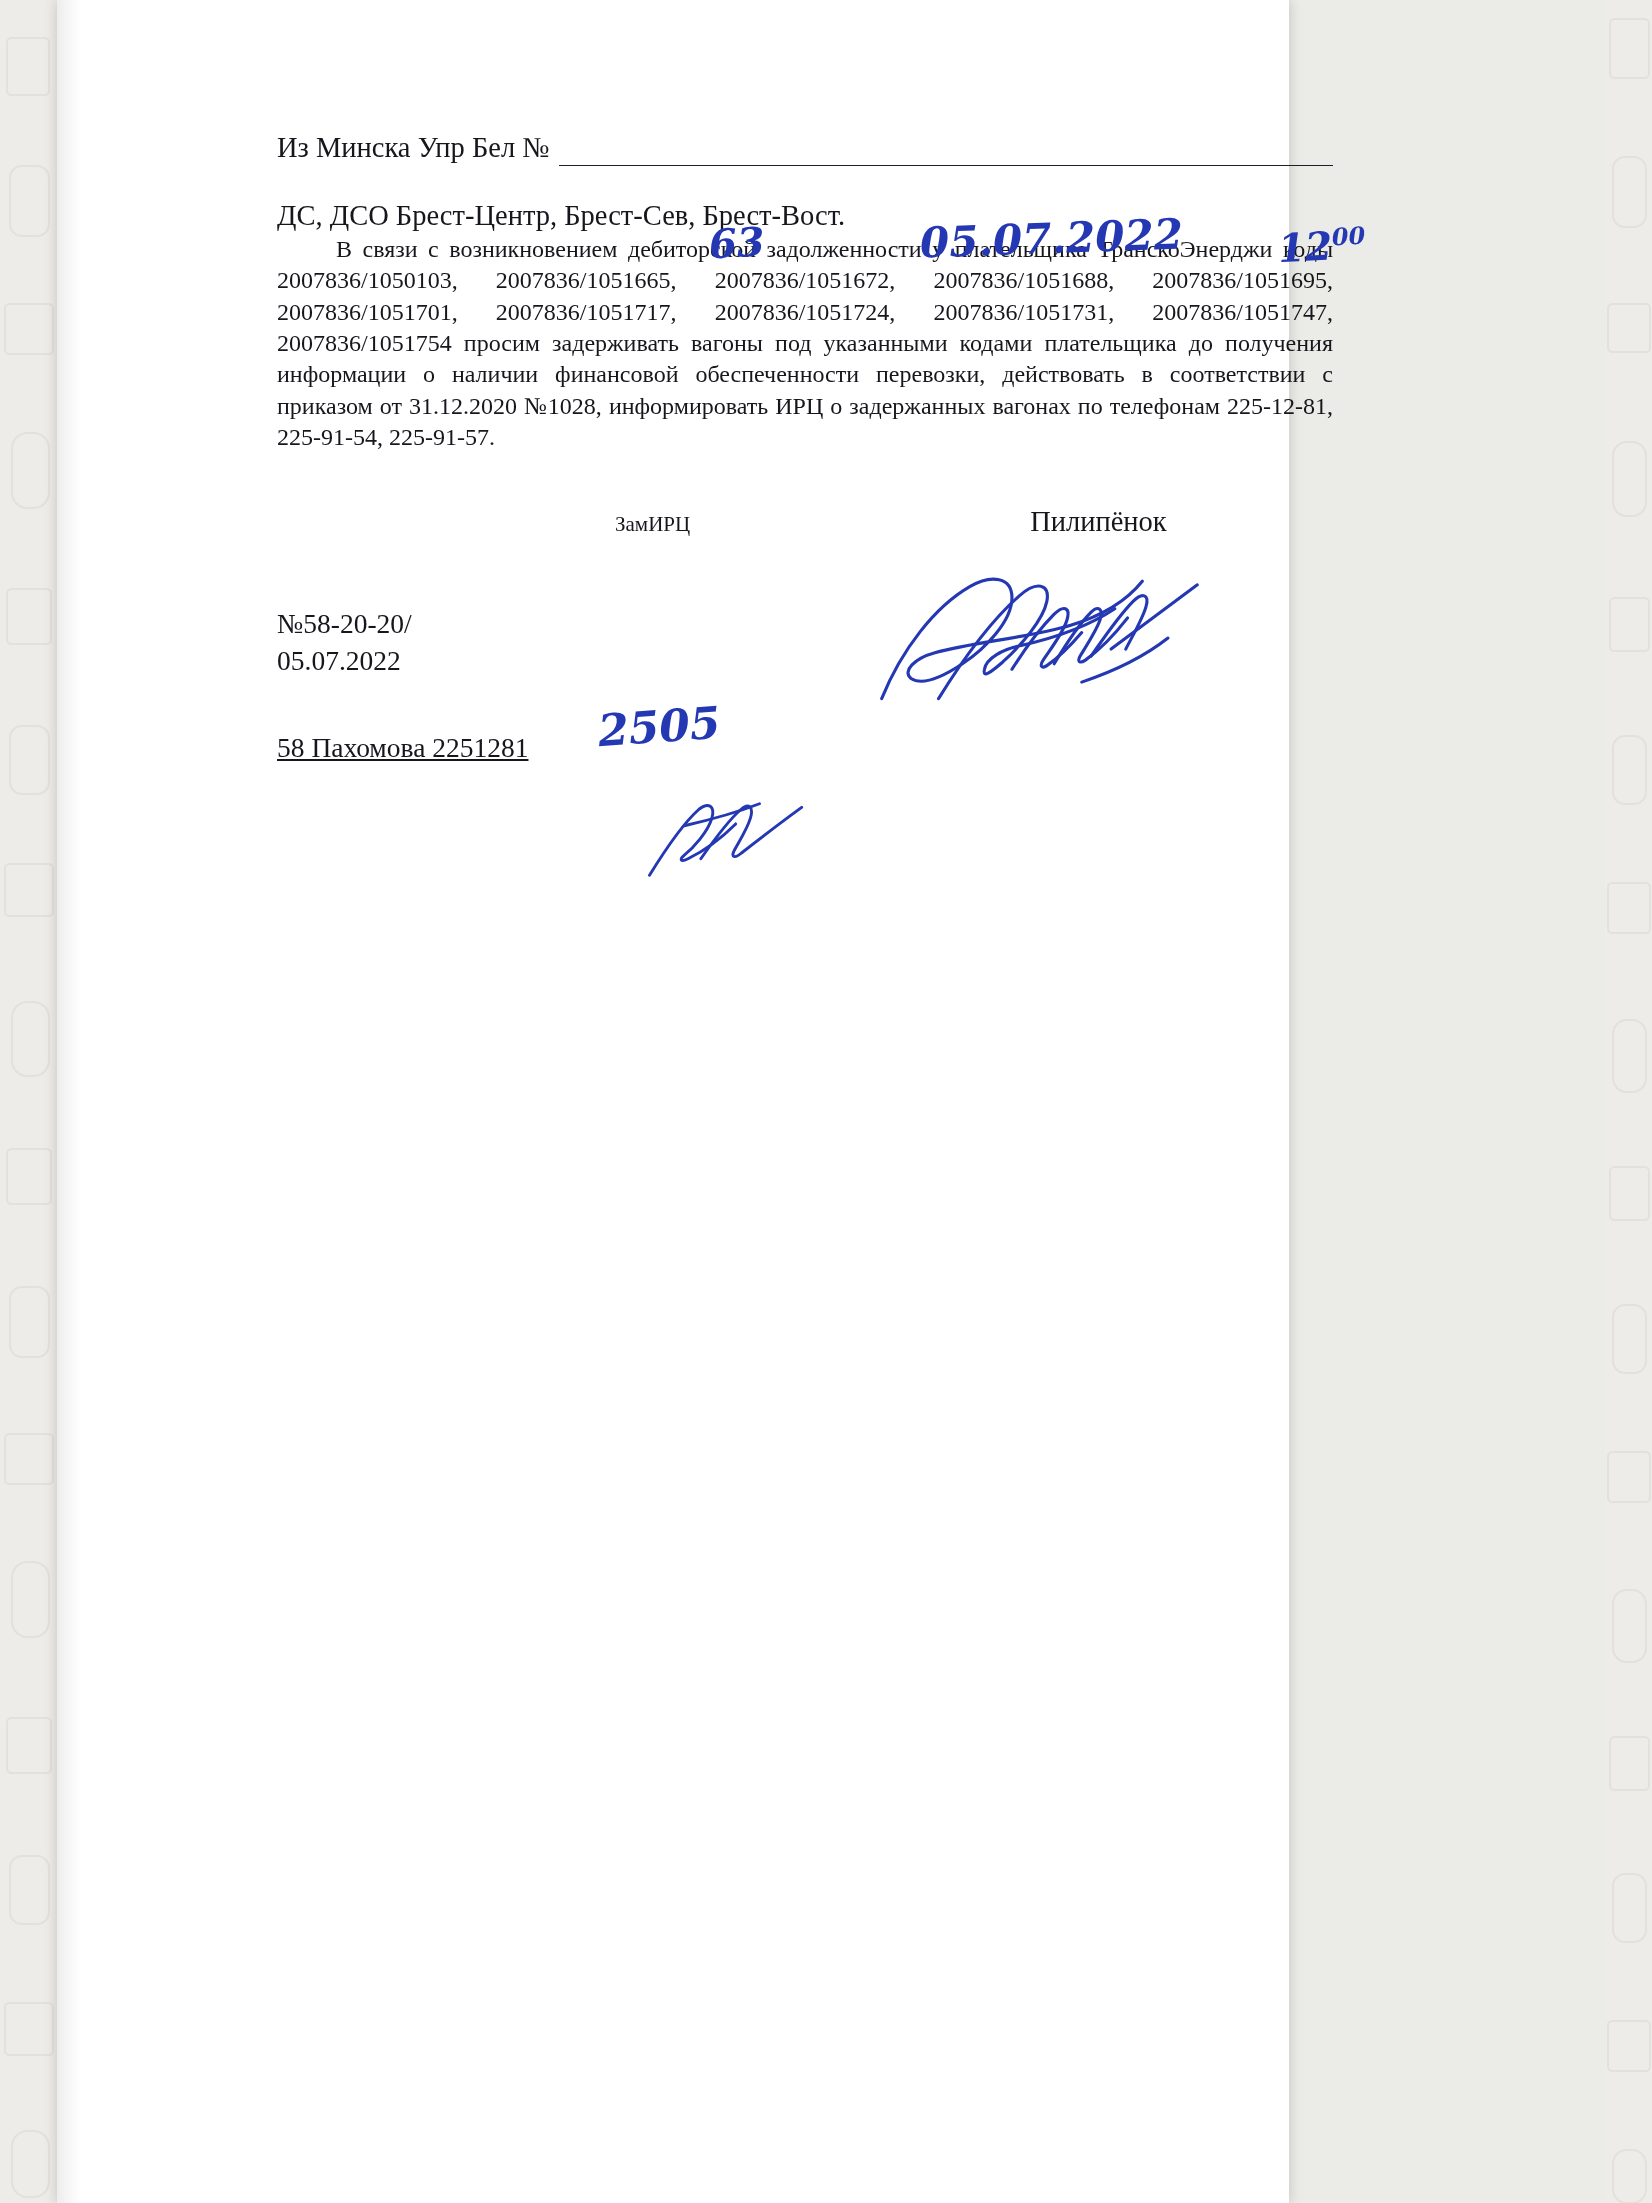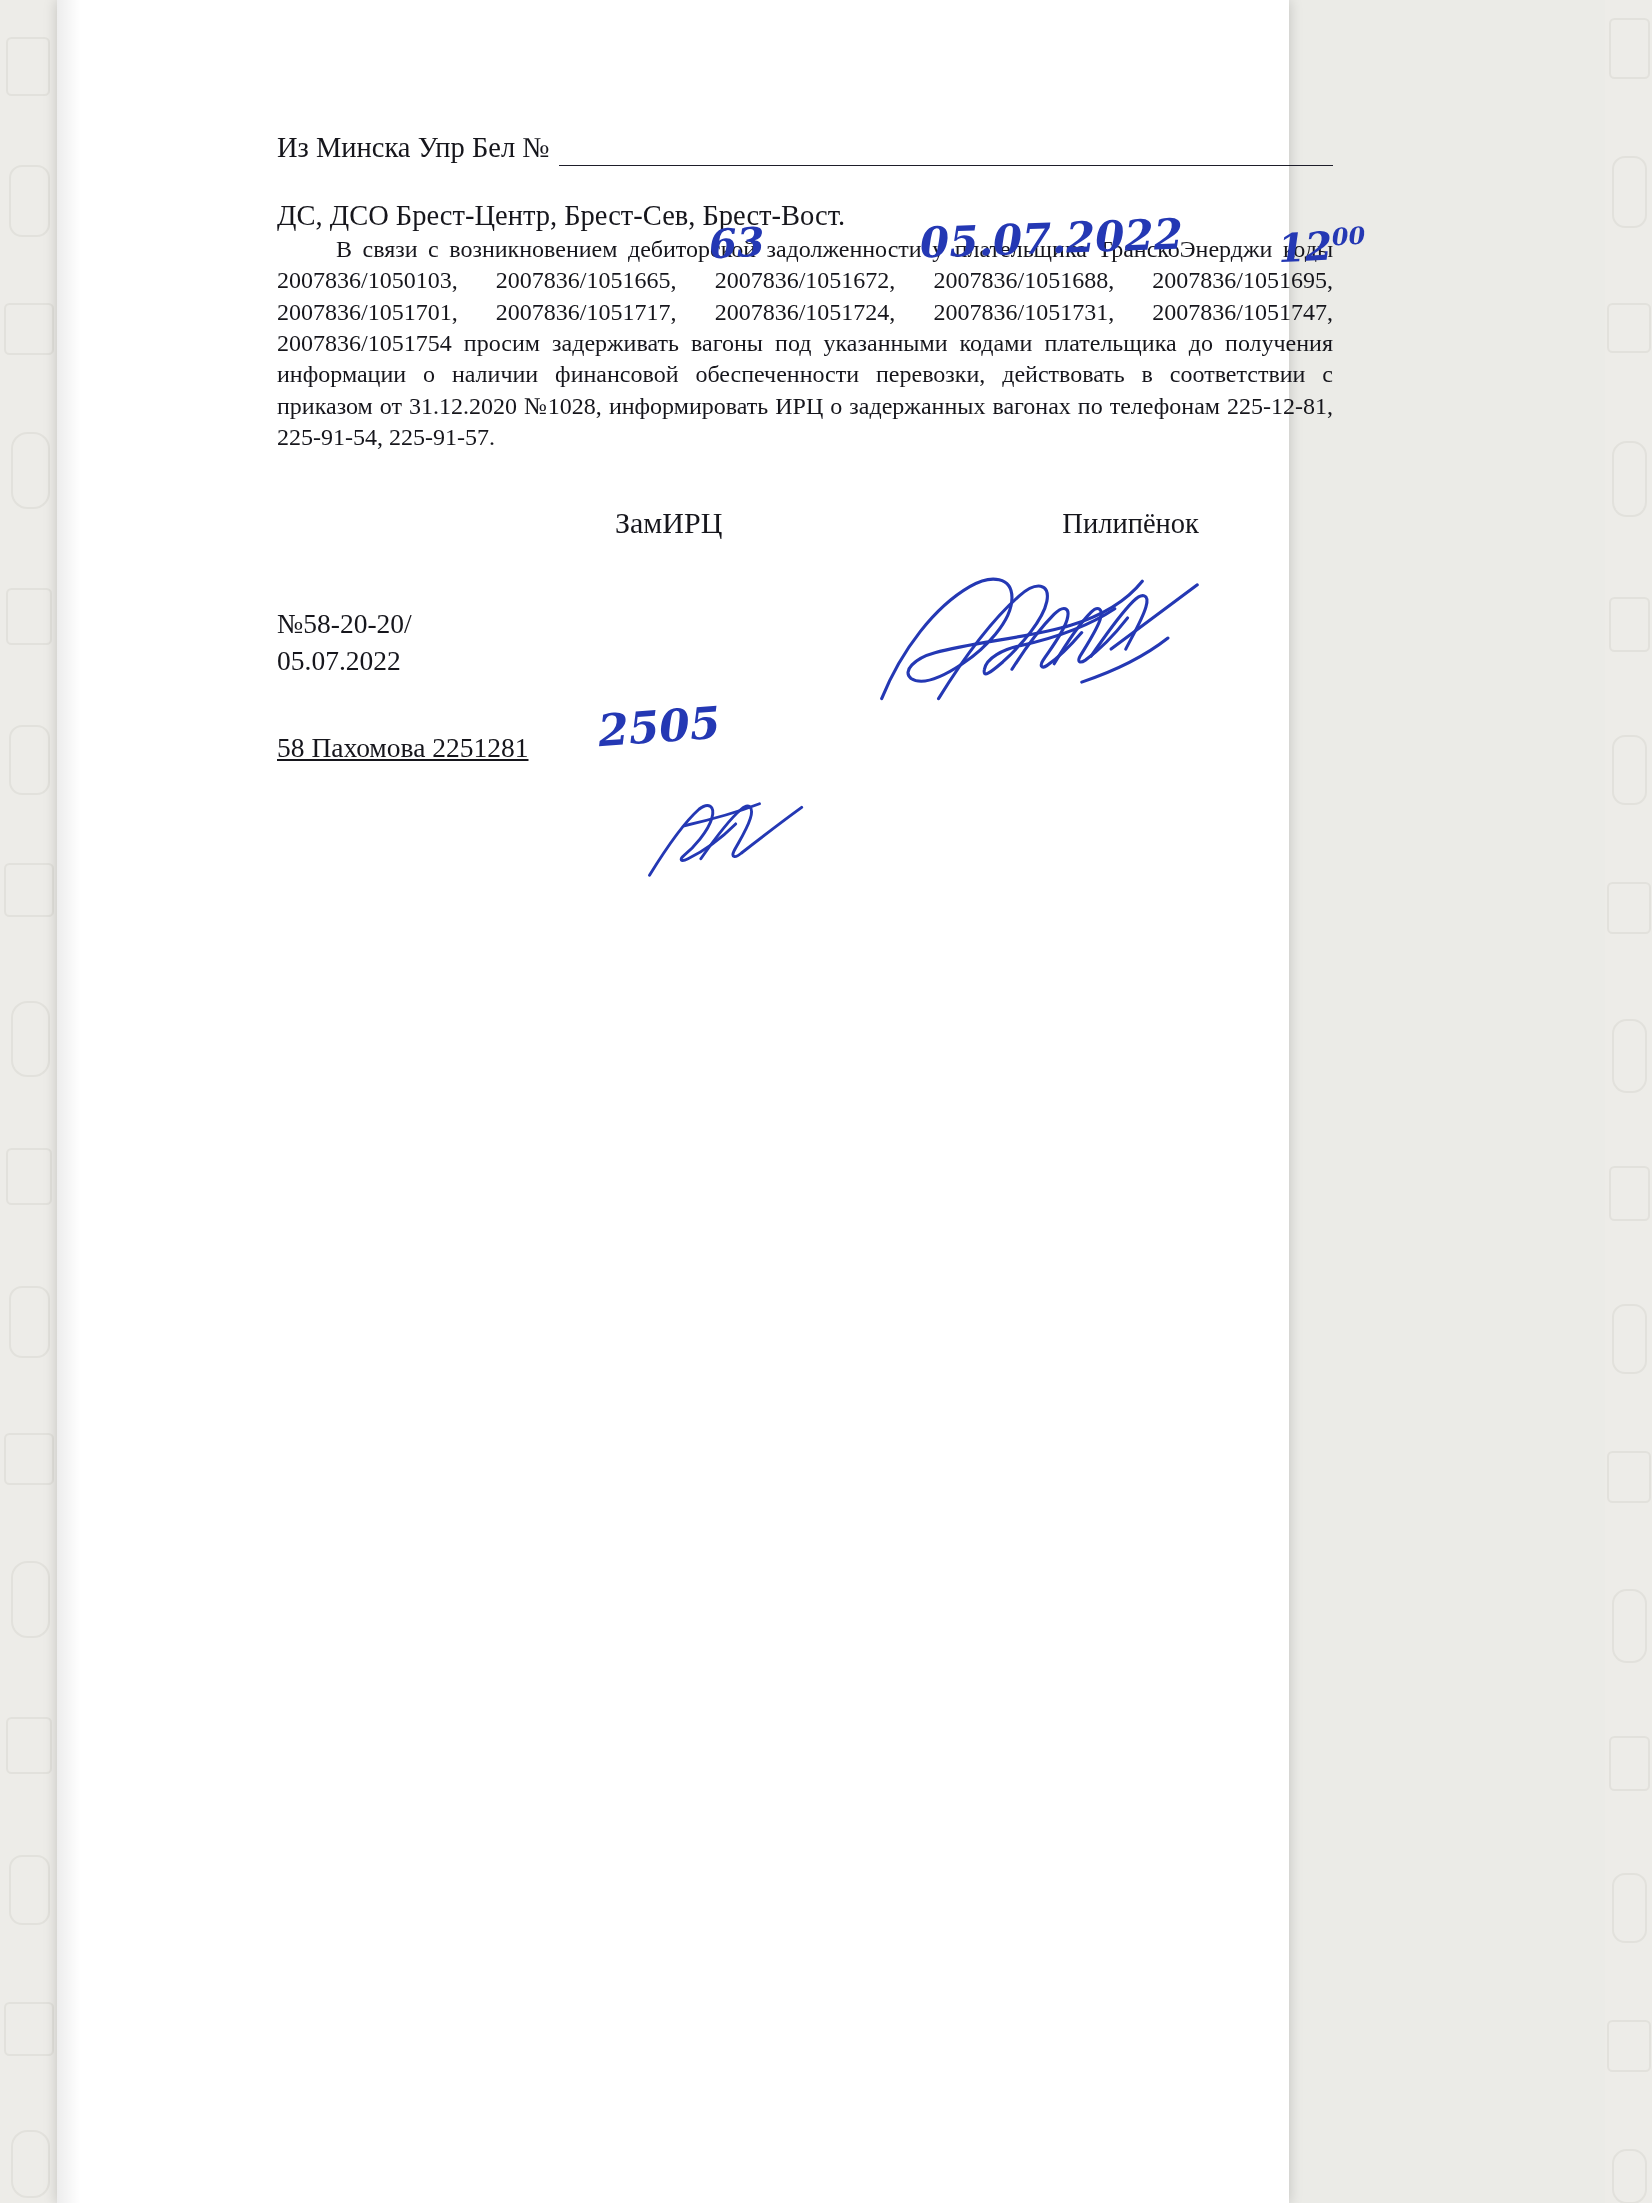--- a/index.html
+++ b/index.html
@@ -93,21 +93,21 @@
     line-height: 1.305;
   }
 
   .sign-row {
     margin-top: 50px;
     display: flex;
     align-items: baseline;
     position: relative;
     height: 66px;
   }
-  .sign-title { margin-left: 338px; font-size: 30px; }
+  .sign-title { margin-left: 338px; font-size: 21px; }
   .sign-name  { margin-left: 340px; font-size: 28.5px; }
 
   .outnum-block {
     margin-top: 37px;
     font-size: 27.5px;
     line-height: 1.32;
     position: relative;
   }
   .outnum-line1 { white-space: nowrap; }
   .outnum-line2 { }

